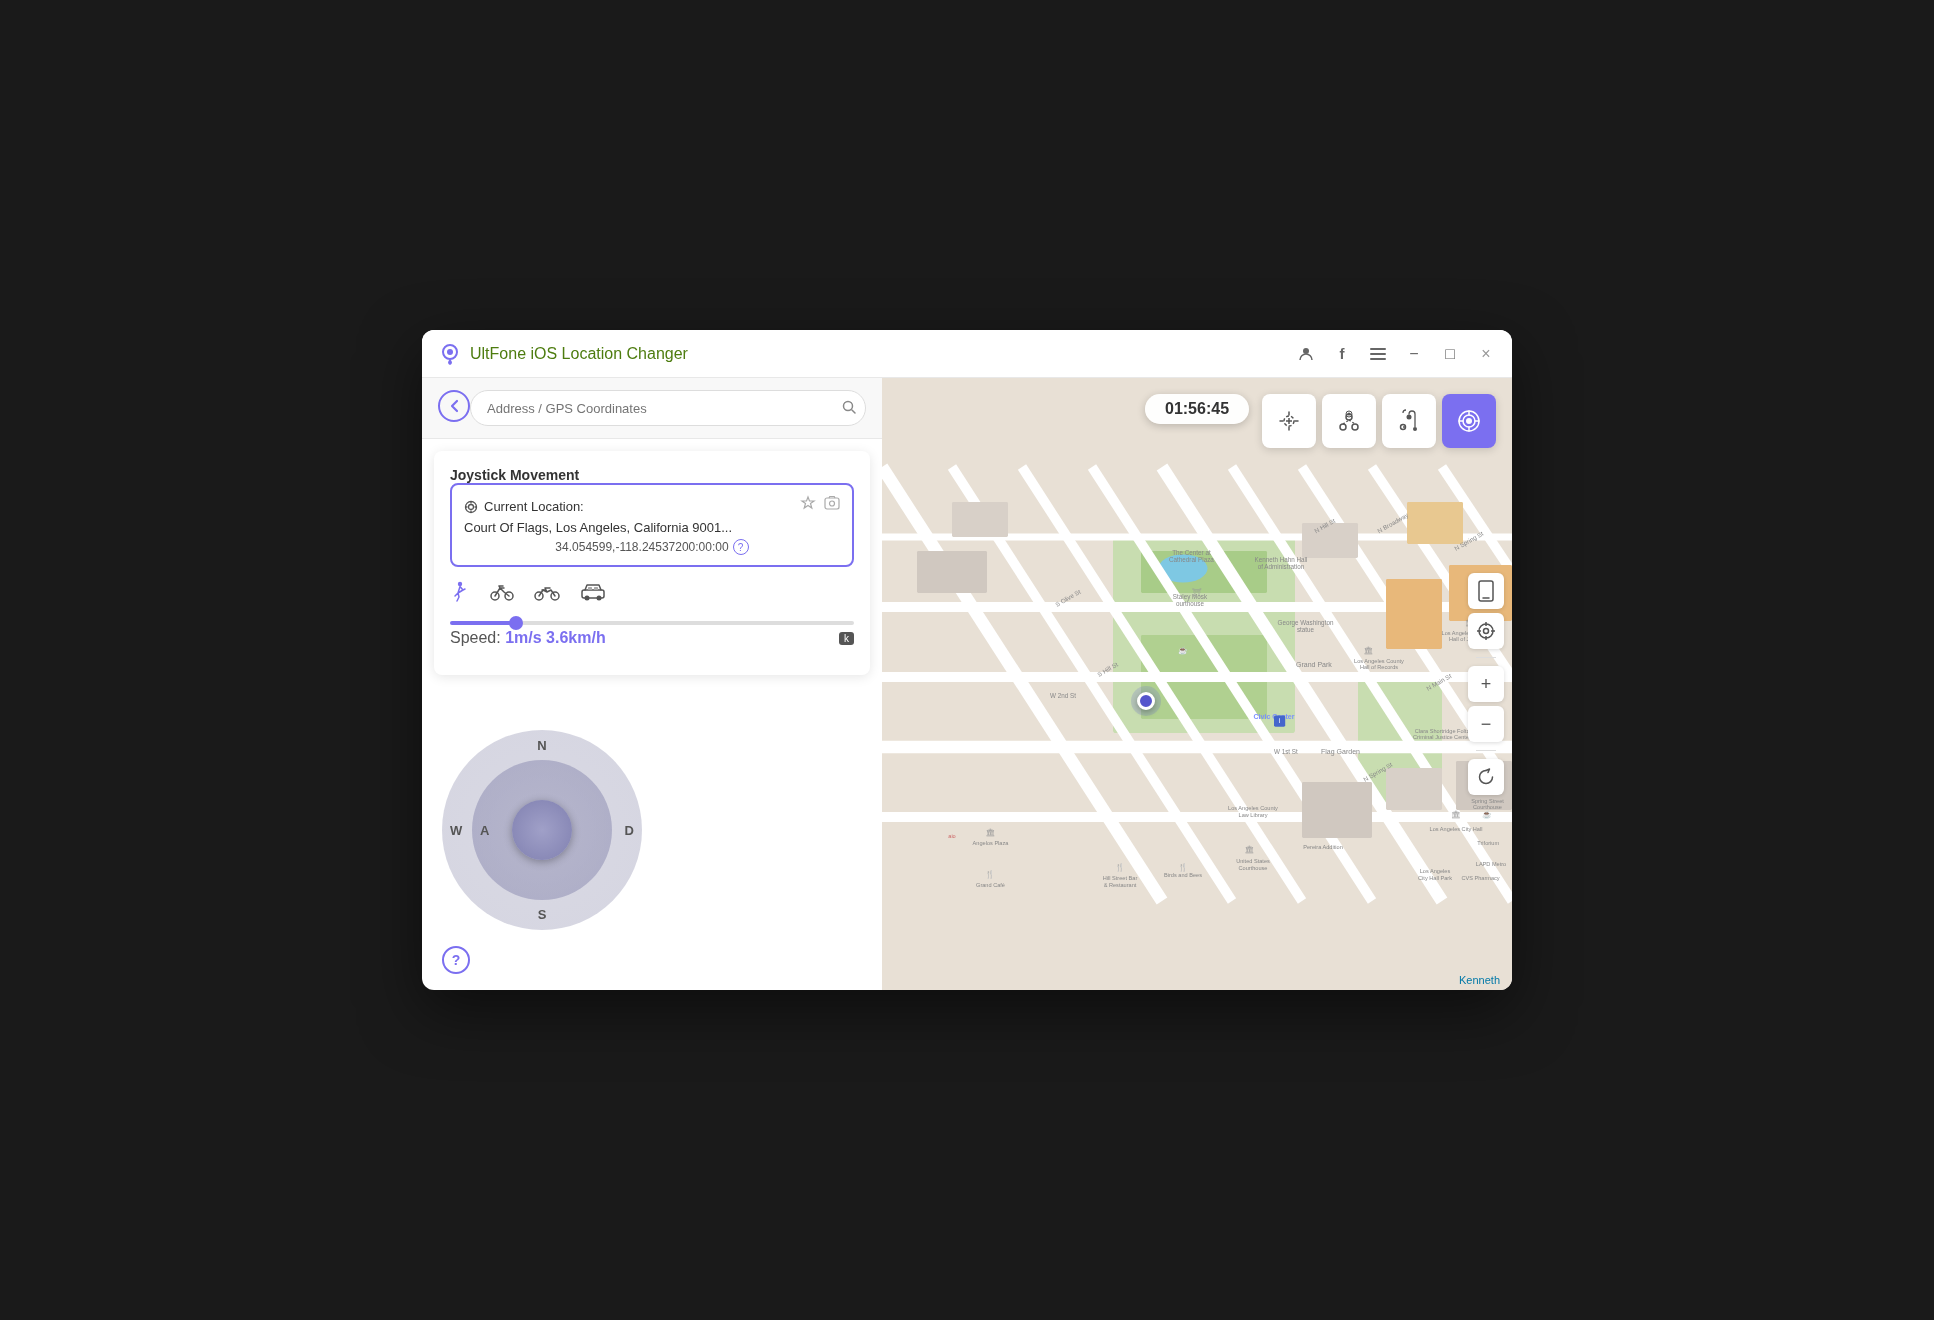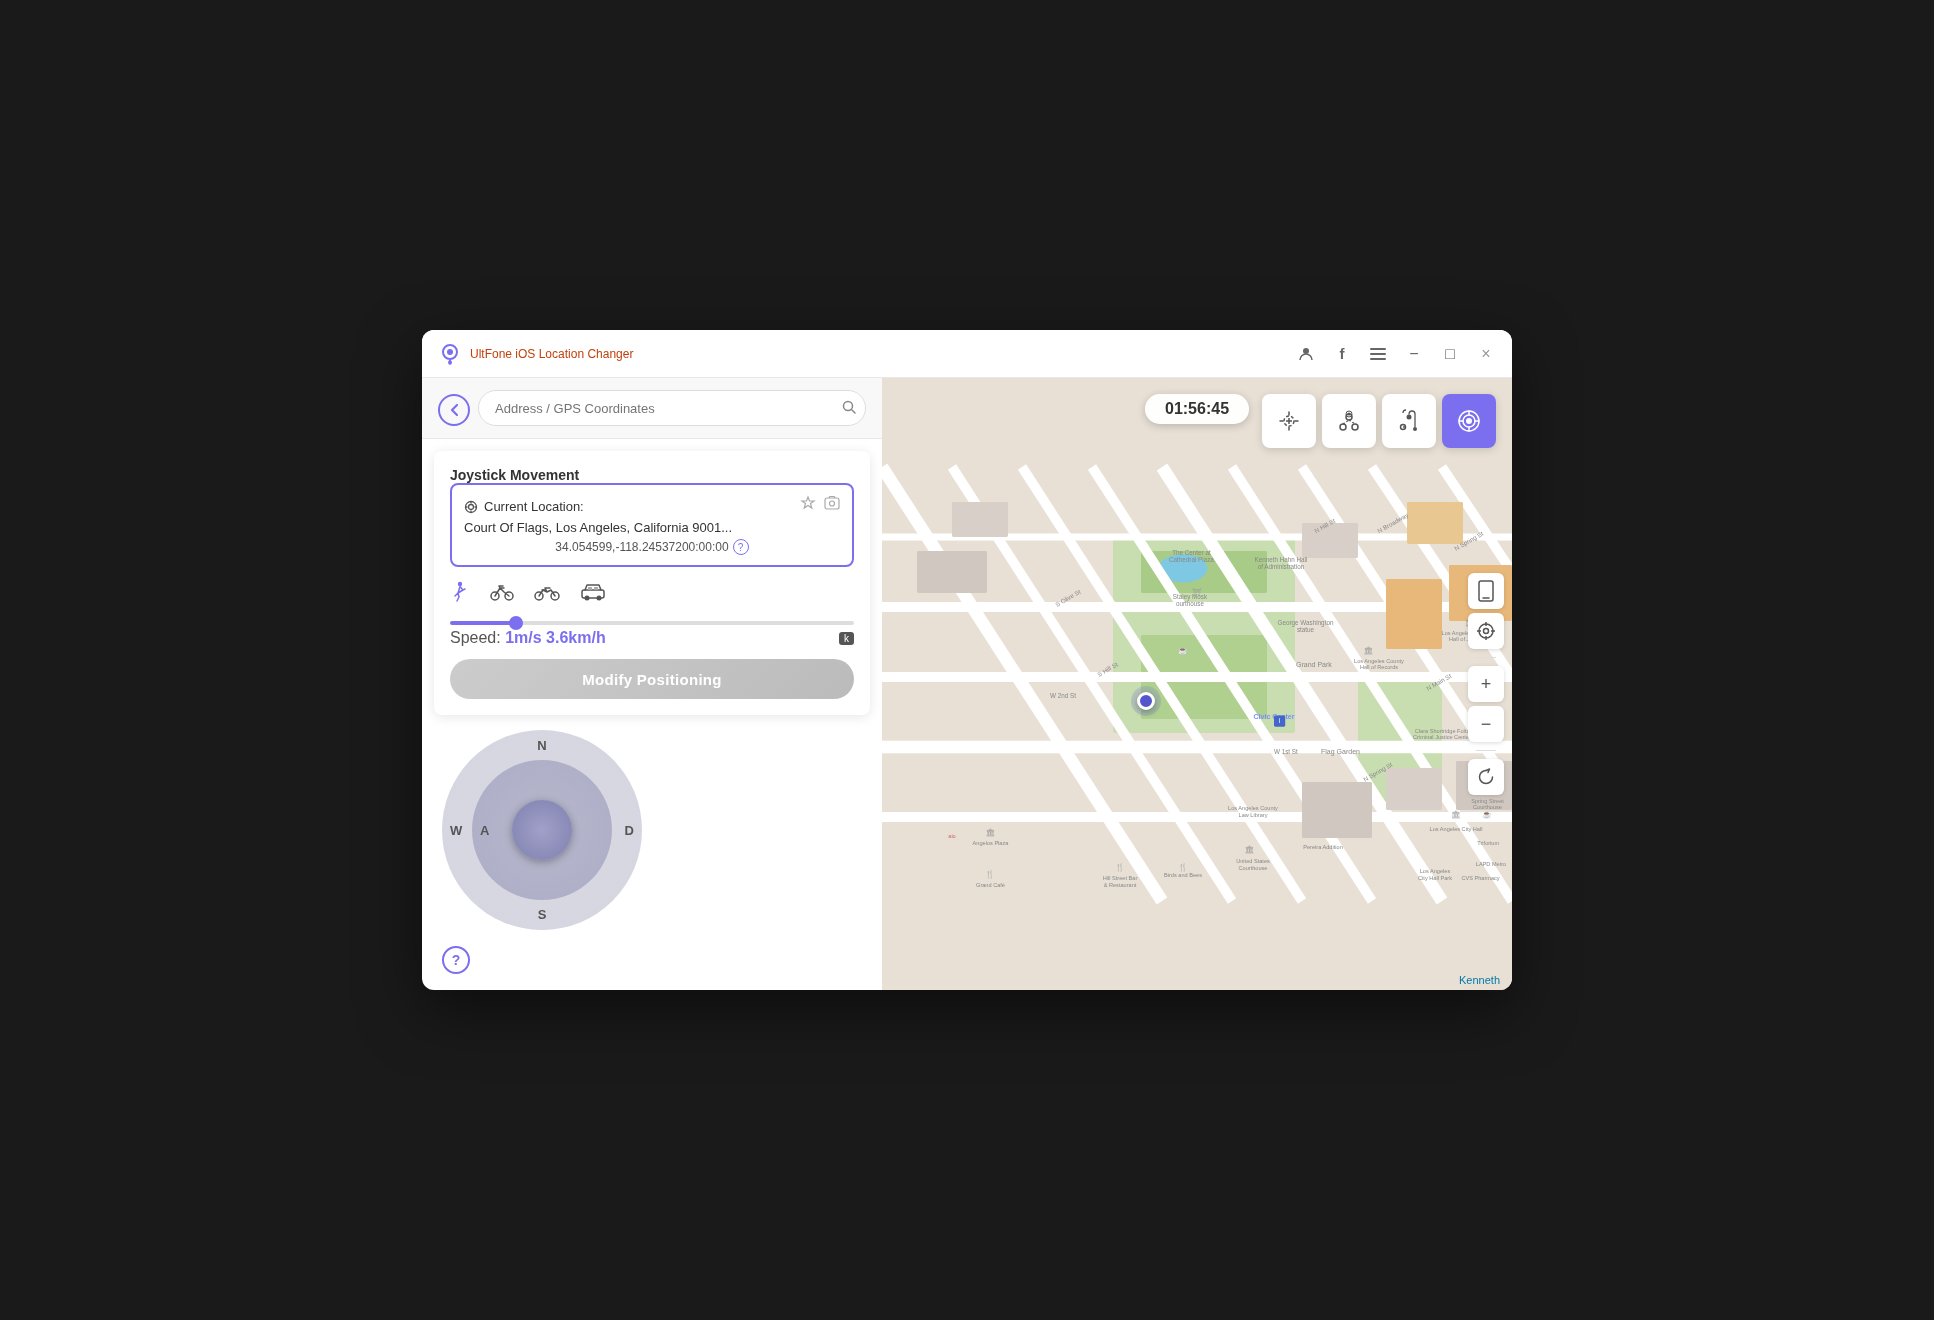--- a/index.html
+++ b/index.html
@@ -39,23 +39,23 @@
       display: flex;
       align-items: center;
       gap: 8px;
       flex: 1;
     }
     .logo-icon {
       width: 24px;
       height: 24px;
     }
     .title-text {
-      font-size: 12px;
+      font-size: 16px;
       font-weight: 500;
-      color: #c2410c;
+      color: #4d7c0f;
       text-align: right;
     }
     .title-bar-controls {
       display: flex;
       align-items: center;
       gap: 16px;
     }
     .title-bar-controls .ctrl-btn {
       background: none;
       border: none;
@@ -84,22 +84,21 @@
       z-index: 5;
       flex-shrink: 0;
     }
 
     
     .search-bar {
       padding: 12px 16px;
       background: #f8f8f8;
       border-bottom: 1px solid #e8e8e8;
       display: flex;
-      align-items: flex-end;
-      gap: 8px;
+      align-items: flex-start;
     }
     .back-btn {
       width: 32px;
       height: 32px;
       border-radius: 50%;
       border: 2px solid #7b6ff0;
       background: none;
       cursor: pointer;
       display: flex;
       align-items: center;
@@ -636,21 +635,20 @@
           <div class="speed-label-row">
             <span class="speed-label">
               <span>Speed:</span>
               <span class="speed-value">1m/s 3.6km/h</span>
             </span>
             <span class="speed-k-badge">k</span>
           </div>
         </div>
 
         
-        <button class="modify-btn">Modify Positioning</button>
       </div>
     </div>
 
     <div class="map-area">
 
       <svg class="map-svg" viewBox="0 0 900 620" xmlns="http://www.w3.org/2000/svg">
 
         <rect width="900" height="620" fill="#e8e0d5"></rect>
 
         <rect x="330" y="100" width="260" height="280" rx="4" fill="#c8ddb0"></rect>

